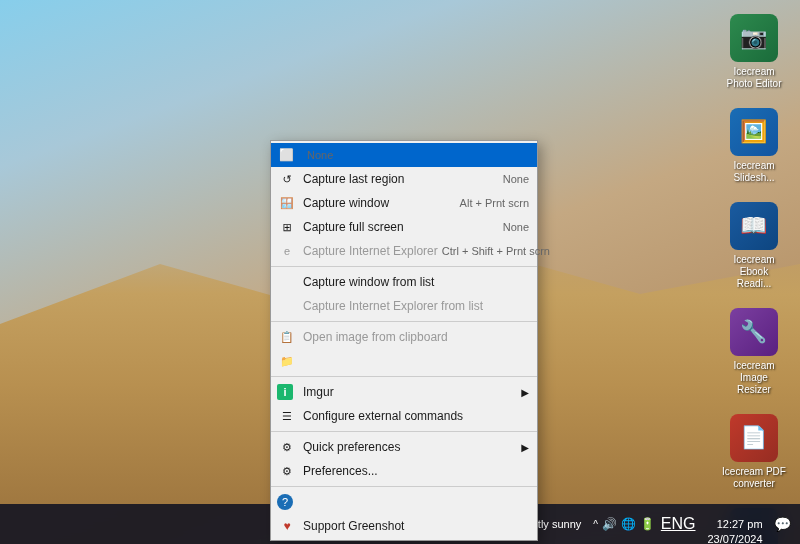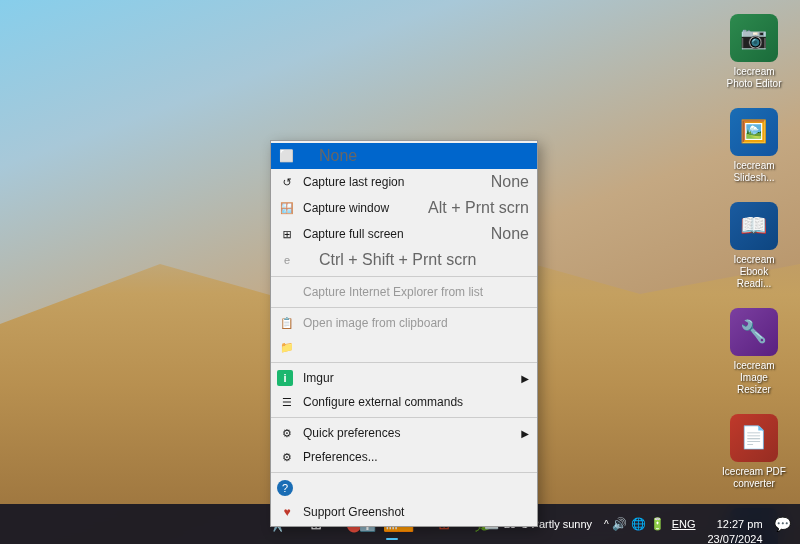--- a/index.html
+++ b/index.html
@@ -175,23 +175,23 @@
       justify-content: center;
       font-size: 12px;
     }
 
     .menu-item-label {
       flex: 1;
       font-size: 12px;
     }
 
     .menu-item-shortcut {
-      font-size: 16px;
+      font-size: 11px;
       color: #666;
-      margin-left: 16px;
+      margin-left: 4px;
     }
 
     .menu-item-arrow {
       font-size: 10px;
       margin-left: 4px;
     }
 
     .menu-separator {
       height: 1px;
       background: #ccc;
@@ -287,25 +287,30 @@
     </div>
 
     <div class="menu-item">
       <span class="menu-item-icon" style="font-size:11px;">⊞</span>
       <span class="menu-item-label">Capture full screen</span>
       <span class="menu-item-shortcut">None</span>
     </div>
 
     <div class="menu-item disabled">
       <span class="menu-item-icon" style="font-size:11px; color:#999;">e</span>
+      <span class="menu-item-label">Capture Internet Explorer</span>
       <span class="menu-item-shortcut">Ctrl + Shift + Prnt scrn</span>
     </div>
 
     <div class="menu-separator"></div>
 
+    <div class="menu-item">
+      <span class="menu-item-icon"></span>
+      <span class="menu-item-label">Capture window from list</span>
+    </div>
 
     <div class="menu-item disabled">
       <span class="menu-item-icon"></span>
       <span class="menu-item-label">Capture Internet Explorer from list</span>
     </div>
 
     <div class="menu-separator"></div>
 
     <div class="menu-item disabled">
       <span class="menu-item-icon" style="font-size:11px;">📋</span>
@@ -381,21 +386,21 @@
         <span>25°C  Partly sunny</span>
       </div>
 
       <div class="system-tray">
         <span style="font-size:10px; color:white; cursor:pointer;">^</span>
         <span style="font-size:12px; cursor:pointer;">🔊</span>
         <span style="font-size:12px; cursor:pointer;">🌐</span>
         <span style="font-size:12px; cursor:pointer;">🔋</span>
       </div>
 
-      <span style="color:white; font-size:11px; cursor:pointer;text-decoration:underline;">ENG</span>
+      <span style="color:white; font-size:16px; cursor:pointer;text-decoration:underline;">ENG</span>
 
       <div class="clock">
         <div>12:27 pm</div>
         <div>23/07/2024</div>
       </div>
 
       <span style="color:white; font-size:14px; cursor:pointer;">💬</span>
     </div>
   </div>
 

